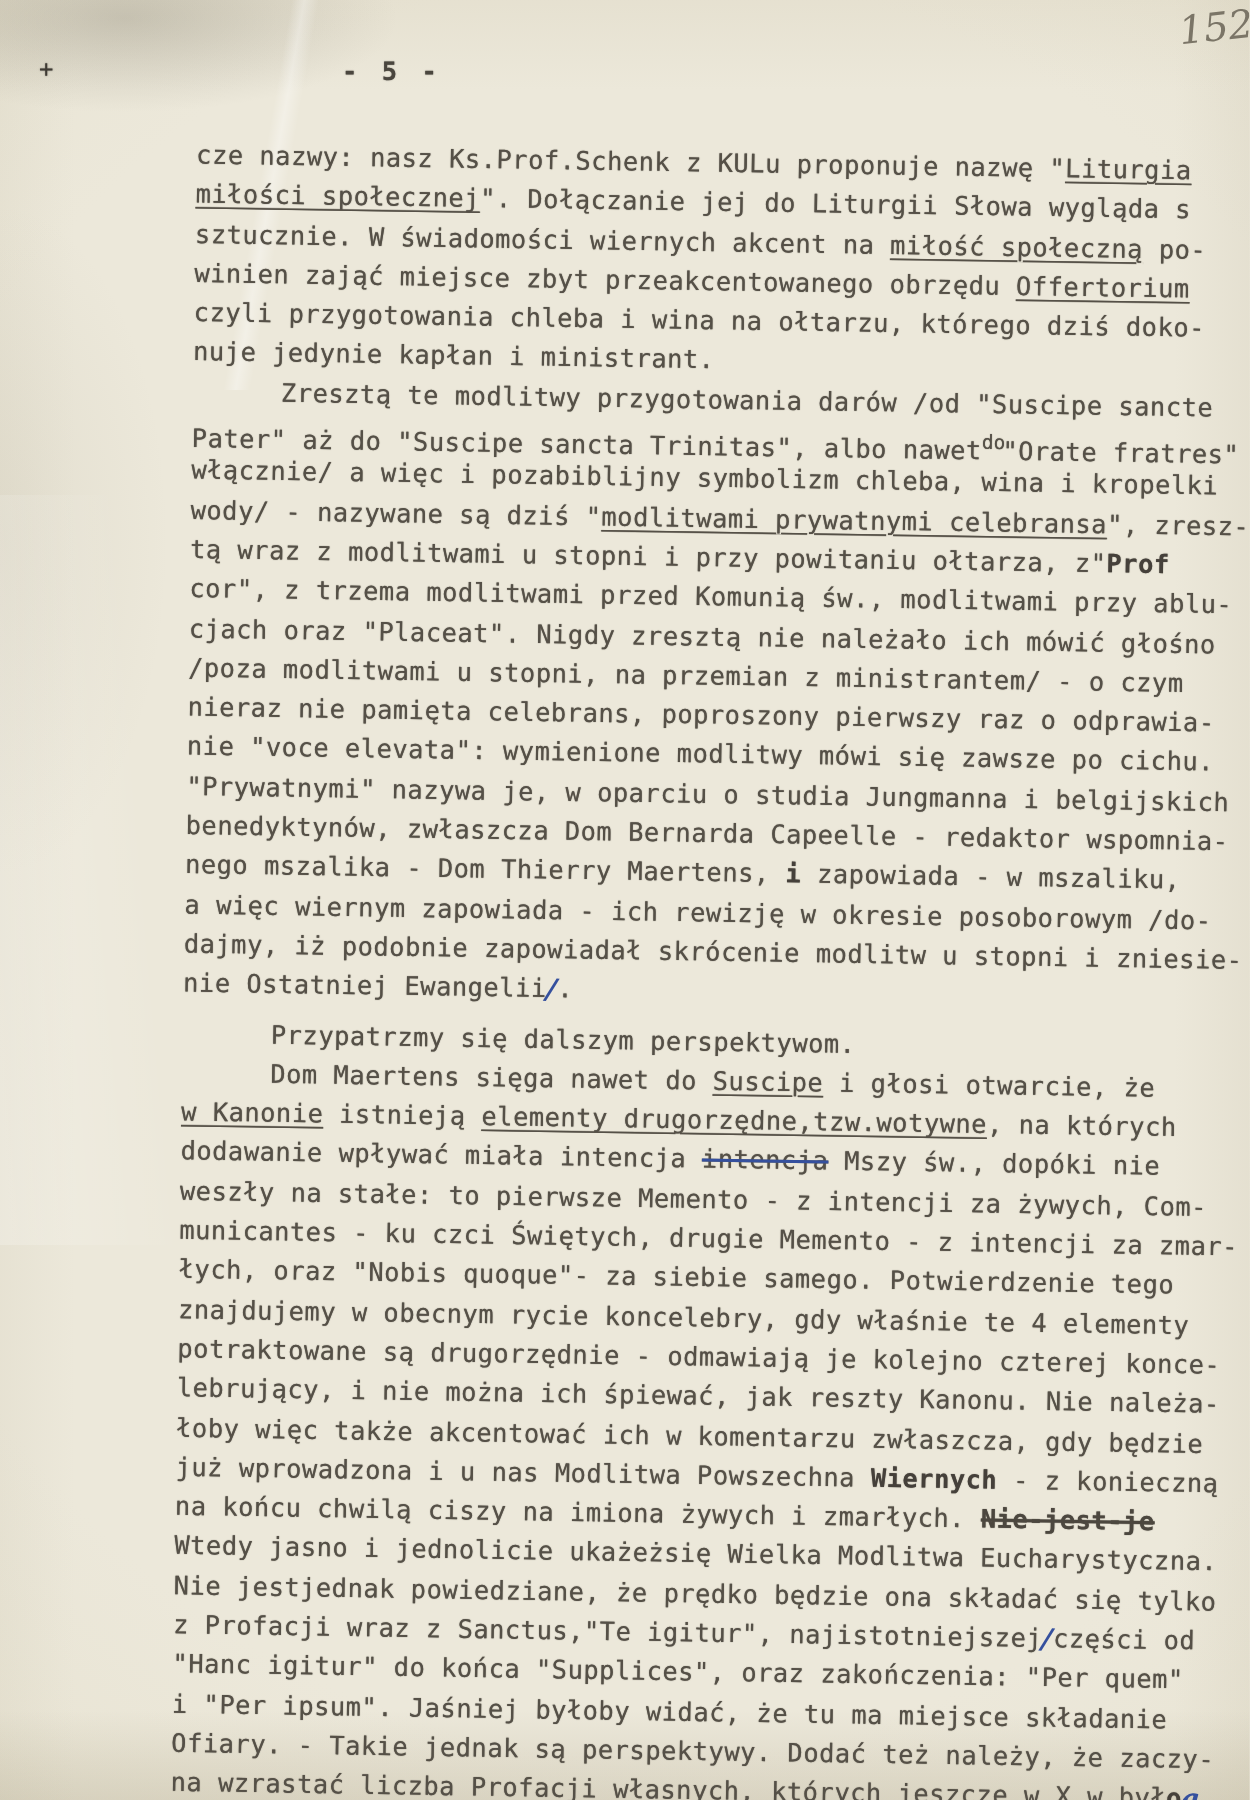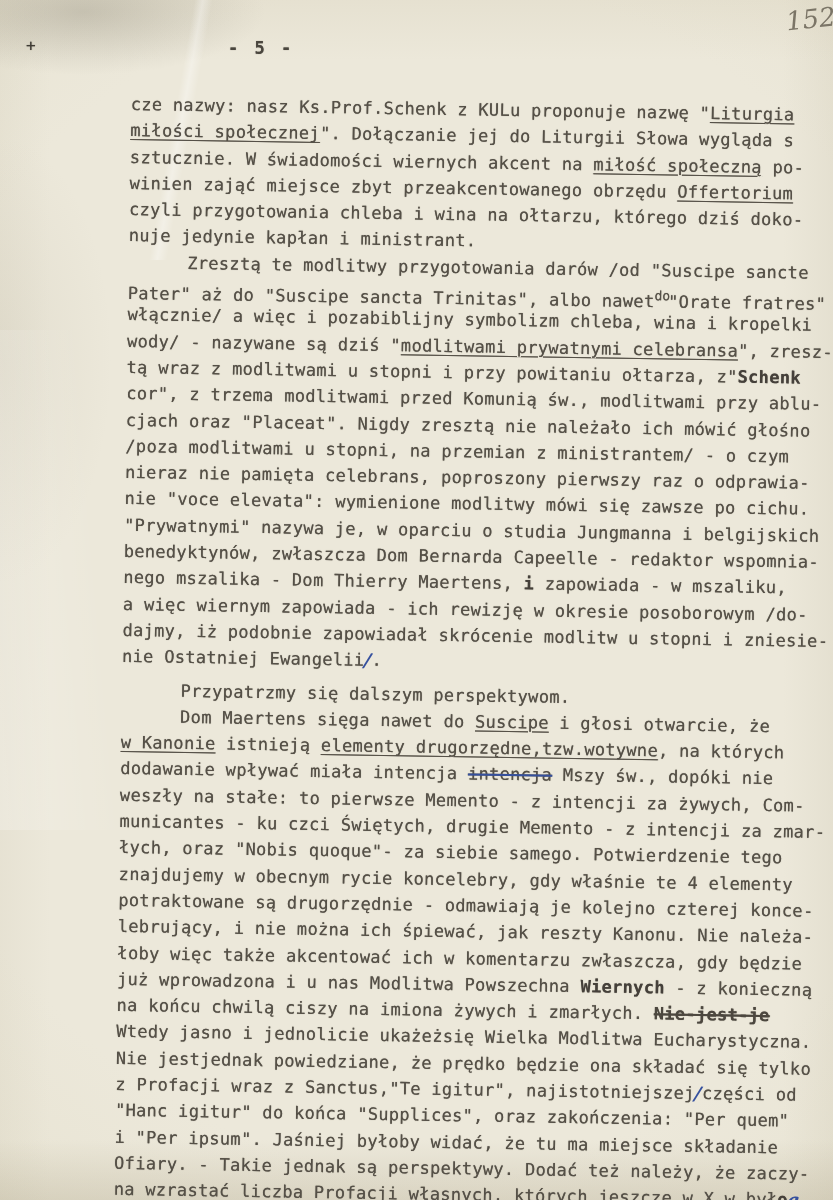--- a/index.html
+++ b/index.html
@@ -64,21 +64,21 @@
       <div class="line"><span>cze nazwy: nasz Ks.Prof.Schenk z KULu proponuje nazwę "</span><span class="u">Liturgia</span></div>
       <div class="line"><span class="u">miłości społecznej</span><span>". Dołączanie jej do Liturgii Słowa wygląda s</span></div>
       <div class="line"><span>sztucznie. W świadomości wiernych akcent na </span><span class="u">miłość społeczną</span><span> po-</span></div>
       <div class="line"><span>winien zająć miejsce zbyt przeakcentowanego obrzędu </span><span class="u">Offertorium</span></div>
       <div class="line"><span>czyli przygotowania chleba i wina na ołtarzu, którego dziś doko-</span></div>
       <div class="line"><span>nuje jedynie kapłan i ministrant.</span></div>
       <div class="line indent"><span>Zresztą te modlitwy przygotowania darów /od "Suscipe sancte</span></div>
       <div class="line"><span>Pater" aż do "Suscipe sancta Trinitas", albo nawet</span><span class="sup">do</span><span>"Orate fratres"</span></div>
       <div class="line"><span>włącznie/ a więc i pozabiblijny symbolizm chleba, wina i kropelki</span></div>
       <div class="line"><span>wody/ - nazywane są dziś "</span><span class="u">modlitwami prywatnymi celebransa</span><span>", zresz-</span></div>
-      <div class="line"><span>tą wraz z modlitwami u stopni i przy powitaniu ołtarza, z"</span><span class="b">Schenk</span></div>
+      <div class="line"><span>tą wraz z modlitwami u stopni i przy powitaniu ołtarza, z"</span><span class="b">Prof</span></div>
       <div class="line"><span>cor", z trzema modlitwami przed Komunią św., modlitwami przy ablu-</span></div>
       <div class="line"><span>cjach oraz "Placeat". Nigdy zresztą nie należało ich mówić głośno</span></div>
       <div class="line"><span>/poza modlitwami u stopni, na przemian z ministrantem/ - o czym</span></div>
       <div class="line"><span>nieraz nie pamięta celebrans, poproszony pierwszy raz o odprawia-</span></div>
       <div class="line"><span>nie "voce elevata": wymienione modlitwy mówi się zawsze po cichu.</span></div>
       <div class="line"><span>"Prywatnymi" nazywa je, w oparciu o studia Jungmanna i belgijskich</span></div>
       <div class="line"><span>benedyktynów, zwłaszcza Dom Bernarda Capeelle - redaktor wspomnia-</span></div>
       <div class="line"><span>nego mszalika - Dom Thierry Maertens, </span><span class="b">i</span><span> zapowiada - w mszaliku,</span></div>
       <div class="line"><span>a więc wiernym zapowiada - ich rewizję w okresie posoborowym /do-</span></div>
       <div class="line"><span>dajmy, iż podobnie zapowiadał skrócenie modlitw u stopni i zniesie-</span></div>

